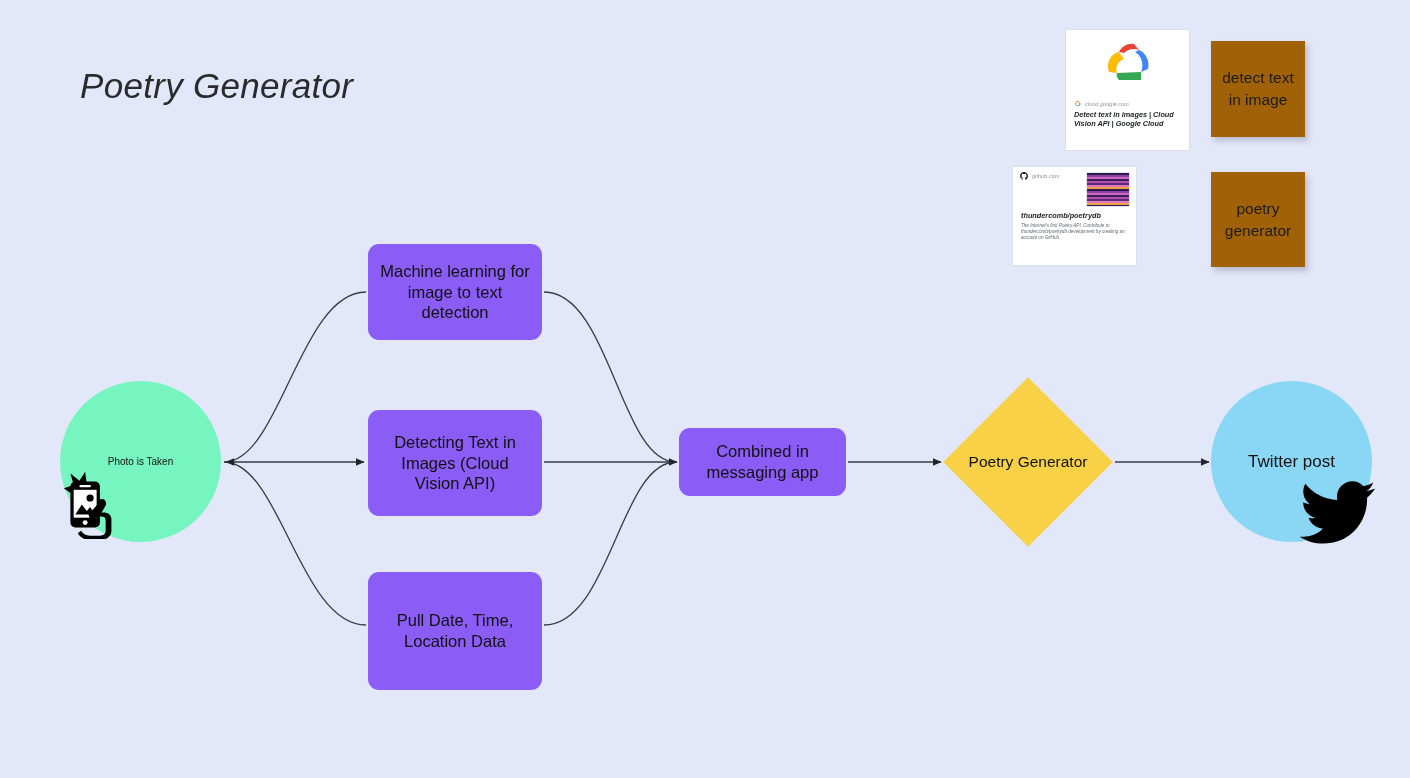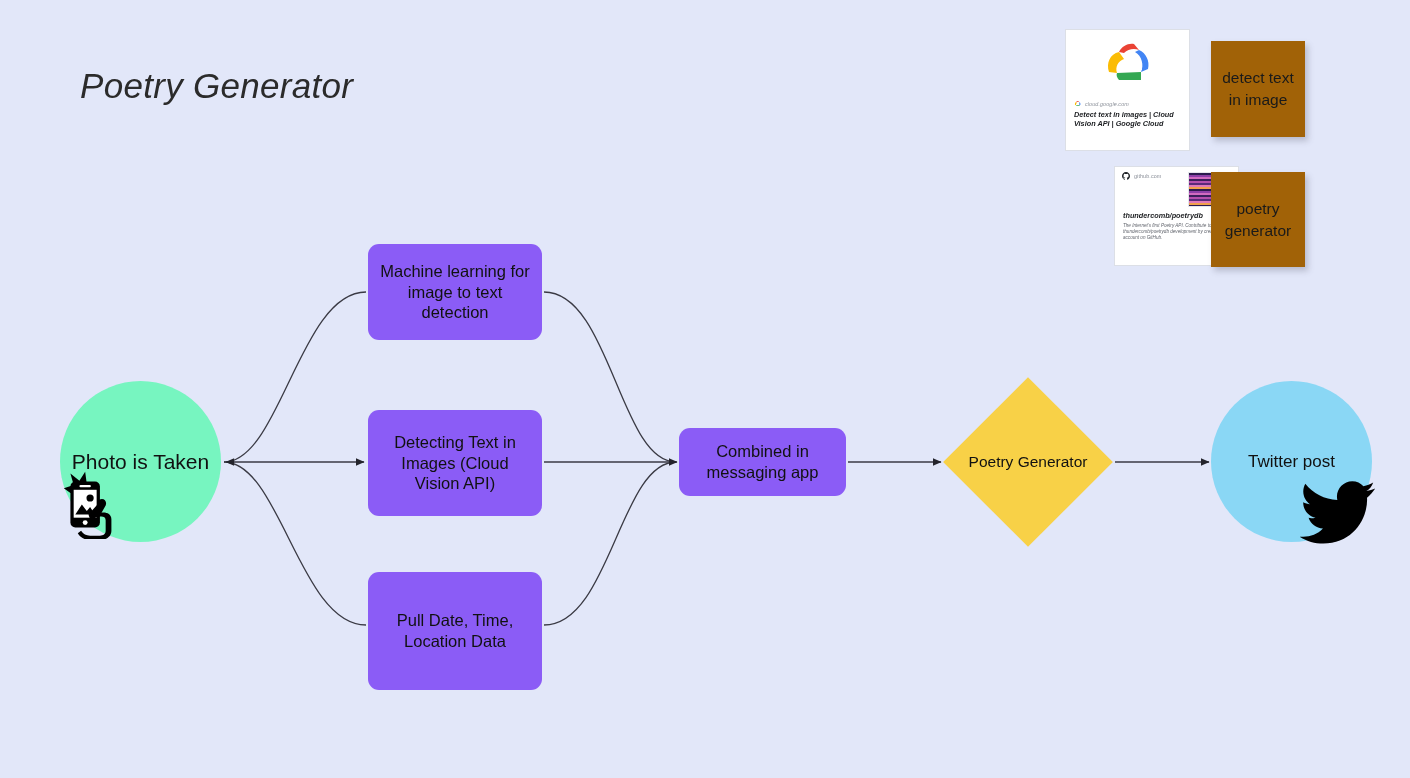--- a/index.html
+++ b/index.html
@@ -47,21 +47,21 @@
     text-align: center;
     color: #111;
   }
   .circle {
     border-radius: 50%;
   }
   .start-circle {
     left: 60px; top: 381px;
     width: 161px; height: 161px;
     background: #77f5c0;
-    font-size: 21px;
+    font-size: 10px;
   }
   .end-circle {
     left: 1211px; top: 381px;
     width: 161px; height: 161px;
     background: #8ad7f5;
     font-size: 17px;
   }
   .yellow-box {
     background: #8b5cf6;
     border-radius: 11px;
@@ -114,21 +114,21 @@
 
   
   .link-card {
     position: absolute;
     box-sizing: border-box;
     background: #ffffff;
     border: 1px solid #dcdfe6;
     overflow: hidden;
   }
   .card-gcp { left: 1065px; top: 29px; width: 125px; height: 122px; }
-  .card-gh  { left: 1114px; top: 166px; width: 125px; height: 100px; }
+  .card-gh  { left: 1012px; top: 166px; width: 125px; height: 100px; }
 
   .card-hero {
     height: 66px;
     display: flex;
     align-items: center;
     justify-content: center;
     background: #fff;
   }
   .card-body { padding: 4px 8px 6px 8px; font-style: italic; }
   .card-domain-row {

